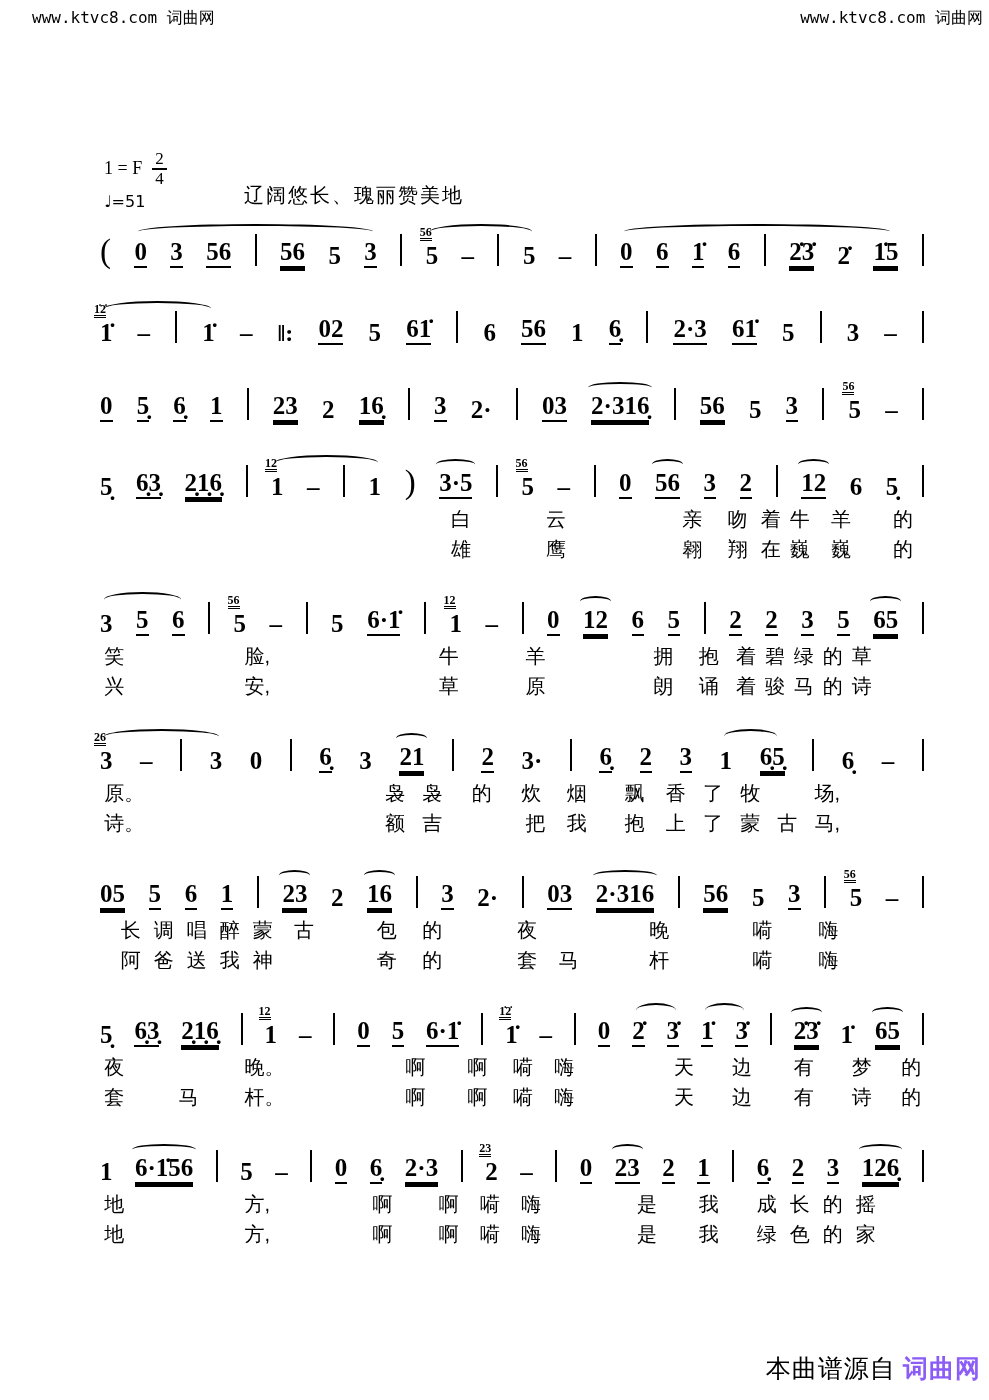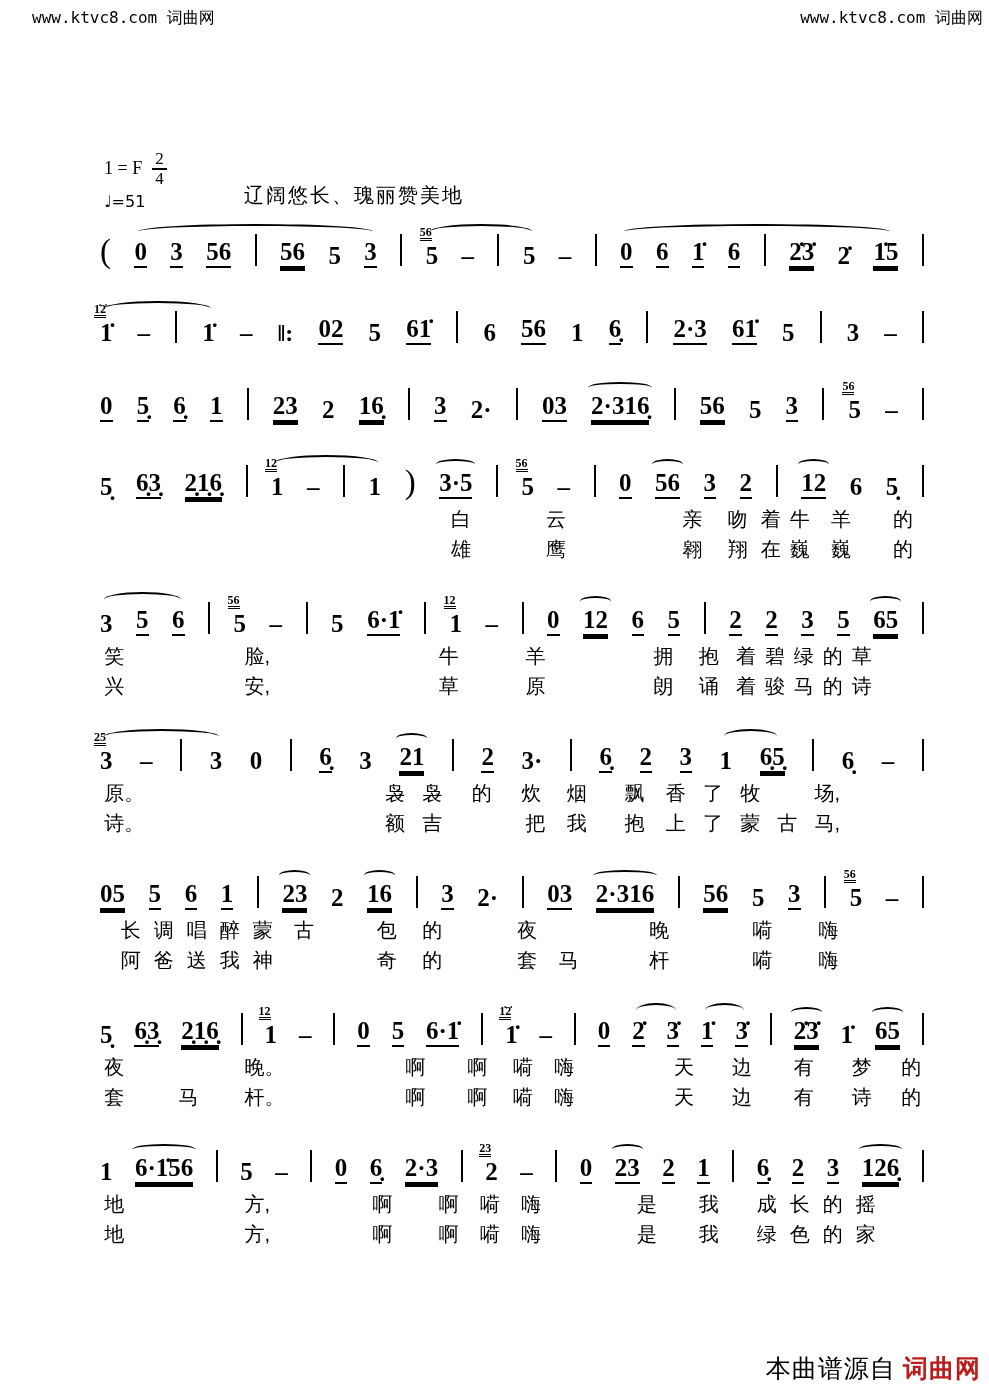--- a/index.html
+++ b/index.html
@@ -249,21 +249,21 @@
           <span class="syl" style="left: 72.5%;">诵</span>
           <span class="syl" style="left: 77%;">着</span>
           <span class="syl" style="left: 80.5%;">骏</span>
           <span class="syl" style="left: 84%;">马</span>
           <span class="syl" style="left: 87.5%;">的</span>
           <span class="syl" style="left: 91%;">诗</span>
         </div>
       </div>
       <div class="system">
         <div class="notes-row">
-          <span class="tok">3<span class="grace">25</span></span>
+          <span class="tok">3<span class="grace">26</span></span>
           <span class="tok">–</span>
           <span class="bar"></span>
           <span class="tok">3</span>
           <span class="tok">0</span>
           <span class="bar"></span>
           <span class="tok u1">6̣</span>
           <span class="tok">3</span>
           <span class="tok u2">21<i class="tokarc"></i></span>
           <span class="bar"></span>
           <span class="tok u1">2</span>
@@ -472,16 +472,16 @@
           <span class="syl" style="left: 83.5%;">色</span>
           <span class="syl" style="left: 87.5%;">的</span>
           <span class="syl" style="left: 91.5%;">家</span>
         </div>
       </div>
     </div>
 
 
   <div class="source">
     <span>本曲谱源自</span>
-    <span class="site" style="color: #b91c1c;">词曲网</span>
+    <span class="site" style="color: #8b5cf6;">词曲网</span>
   </div>
 
 </div>
 
 </body></html>

